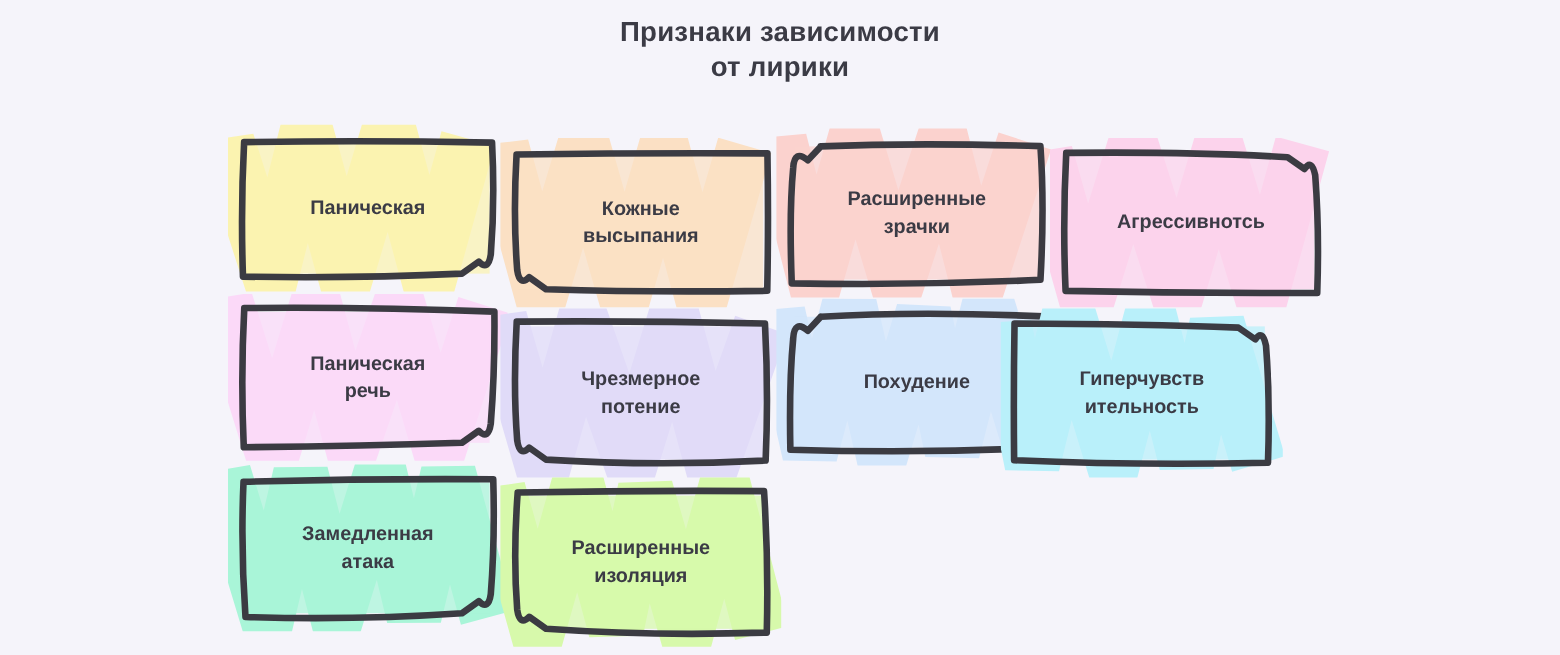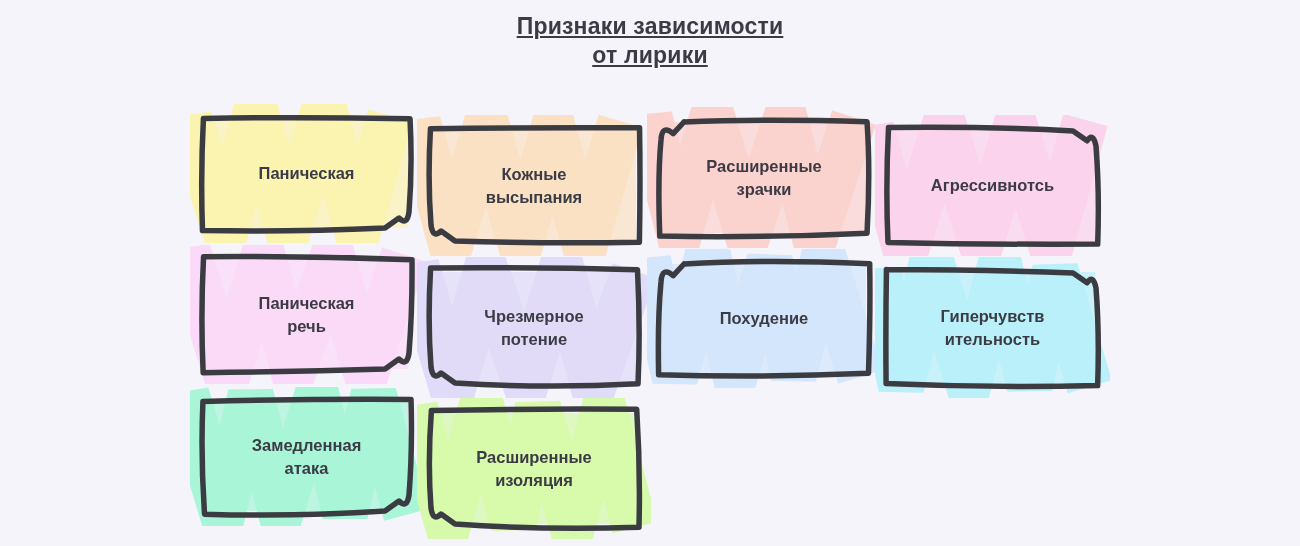--- a/index.html
+++ b/index.html
@@ -11,21 +11,20 @@
   }
   #board { position:relative; width:1300px; height:546px; }
 
   #title {
     position:absolute; left:0; top:12px; width:1300px;
     text-align:center;
     font-size:23px; font-weight:bold;
     color:#3b3b45; line-height:1.25;
     letter-spacing:.2px;
     white-space:pre-line;
-    text-decoration:underline;
   }
 
   .card { position:absolute; }
   .card svg { position:absolute; left:0; top:0; overflow:visible; }
   .card .label {
     position:absolute; left:0; top:0;
     width:100%; height:100%;
     display:flex; align-items:center; justify-content:center;
     text-align:center;
     font-size:16.5px; font-weight:bold;
@@ -148,21 +147,21 @@
                 <rect x="-13" y="-13" width="234" height="139"></rect>
               </clipPath>
             </defs>
             <path d="M -14.0 56.5 L -11.9 -1.6 L 14.9 116.6 L 47.8 -7.7 L 75.2 112.6 L 109.6 -2.0 L 133.6 114.2 L 163.7 -4.7 L 200.2 114.8" fill="none" stroke="#d3e6fb" stroke-width="46" stroke-linecap="butt" stroke-linejoin="miter" clip-path="url(#clip6)"></path>
             <rect x="2" y="2" width="204" height="109" fill="#d3e6fb" opacity="0.72"></rect>
             <path d="M 24 2 Q 104 -2.845990303903818 209.69964448176324 1.6752788545563817 Q 210.5 50.85 208.4796523526311 111.27653515990824 Q 104 115.93366638850421 -1.3686818536370993 112.78184659872204 Q -2.5 56.5 1 20 Q 2 4 13.2 13.6 L 24 2 " class="stroke" stroke="#3b3b42"></path>
           </g>
         </svg>
         <div class="label">Похудение</div>
       </div>
-      <div class="card" style="left: 888px; top: 270px; width: 209px; height: 115px;">
+      <div class="card" style="left: 847px; top: 270px; width: 209px; height: 115px;">
         <svg width="261" height="167" style="left: -26px; top: -26px;">
           <g transform="translate(26,26)">
             <defs>
               <clipPath id="clip7">
                 <rect x="-13" y="-13" width="235" height="141"></rect>
               </clipPath>
             </defs>
             <path d="M -14.0 57.5 L -10.3 1.2 L 13.2 117.3 L 43.7 -6.5 L 80.6 114.4 L 111.7 -2.7 L 141.8 116.0 L 167.2 -0.3 L 201.8 116.7" fill="none" stroke="#b9f0fa" stroke-width="46" stroke-linecap="butt" stroke-linejoin="miter" clip-path="url(#clip7)"></path>
             <rect x="2" y="2" width="205" height="111" fill="#b9f0fa" opacity="0.72"></rect>
             <path d="M -1.5565722333267331 -0.4524062890559435 Q 104.5 -0.03800347167998552 185 3 L 199.1 12.8 Q 205 4 208 18 Q 211.5 63.25000000000001 209.6458993544802 115.56728805787861 Q 104.5 118.21557376347482 -1.9011877095326781 113.47206201031804 Q -2.5 57.5 -1.5565722333267331 -0.4524062890559435 " class="stroke" stroke="#3b3b42"></path>

